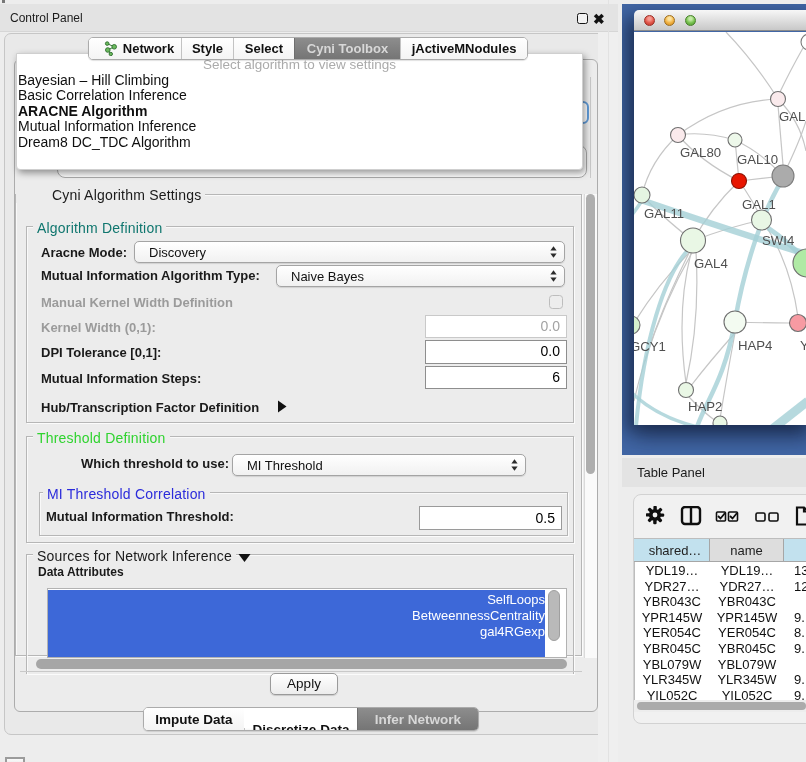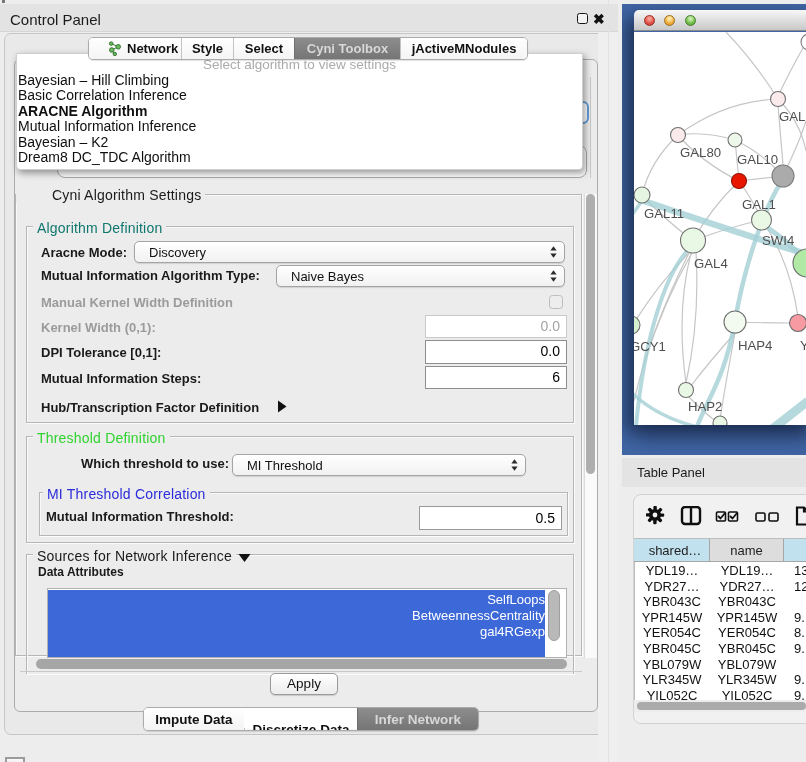--- a/index.html
+++ b/index.html
@@ -2,33 +2,33 @@
 <html><head>
 <meta charset="utf-8">
 <style>
 *{margin:0;padding:0;box-sizing:border-box;}
 html,body{width:806px;height:762px;overflow:hidden;}
 body{font-family:"Liberation Sans",sans-serif;background:#EDEDED;position:relative;}
 .abs{position:absolute;}
 #popup{z-index:20;}
 
 #cp-titlebar{left:0;top:4px;width:618px;height:28px;background:#E3E3E3;border-bottom:1px solid #D6D6D6;}
-#cp-title{left:10px;top:11px;font-size:15px;color:#1b1b1b;}
+#cp-title{left:10px;top:11px;font-size:12px;color:#1b1b1b;}
 #ico-float{left:577px;top:13px;width:11px;height:11px;border:1.6px solid #151515;border-radius:2.5px;background:#f2f2f2;}
 #ico-close{left:593px;top:11px;font-size:14px;font-weight:bold;color:#111;}
 #corner-mark{left:2px;top:0;width:3px;height:3px;background:#777;}
 
 #cp-body{left:4px;top:33px;width:604px;height:702px;background:#E9E9E9;border:1px solid #C6C6C6;border-radius:7px;}
 
 .tabgroup{display:flex;background:#fff;border:1px solid #ABABAB;border-radius:5px;overflow:hidden;box-shadow:0 1px 1px rgba(0,0,0,0.12);}
 .tabgroup .tab{font-size:13px;font-weight:bold;color:#111;display:flex;align-items:center;justify-content:center;background:linear-gradient(#ffffff,#f4f4f4);}
 .tabgroup .tab+.tab{border-left:1px solid #C3C3C3;}
 .tabgroup .tab.sel{background:linear-gradient(#8d8d8d,#757575);color:#D8D8D8;border-left-color:#6f6f6f;}
 #toptabs{left:88px;top:37px;height:23px;z-index:30;}
-#toptabs .t1{width:92px;justify-content:flex-start;padding-left:19px;}
+#toptabs .t1{width:92px;justify-content:center;padding-left:8px;}
 #toptabs .t2{width:52px;}
 #toptabs .t3{width:61px;}
 #toptabs .t4{width:106px;}
 #toptabs .t5{width:127px;}
 
 #content{left:14px;top:59px;width:584px;height:653px;background:#ECECEC;border:1px solid #ACACAC;border-radius:6px;}
 
 #frag-line{left:577px;top:77px;width:14px;height:101px;border-right:1.5px solid #C9C9C9;}
 #frag-blue{left:577px;top:101px;width:12px;height:23px;border:2.5px solid #619CD9;border-radius:6px;background:#fff;}
 
@@ -184,21 +184,20 @@
   <div class="tab t2">Discretize Data</div>
   <div class="tab t3 sel">Infer Network</div>
 </div>
 
 <div class="abs" id="popup">
   <div class="ghost">Select algorithm to view settings</div>
   <div class="it" style="margin-top:1px;">Bayesian – Hill Climbing</div>
   <div class="it">Basic Correlation Inference</div>
   <div class="it" style="font-weight:bold;">ARACNE Algorithm</div>
   <div class="it">Mutual Information Inference</div>
-  <div class="it">Bayesian – K2</div>
   <div class="it">Dream8 DC_TDC Algorithm</div>
 </div>
 
 <div class="abs" id="divider"></div>
 <div class="abs" id="divline"></div>
 <div class="abs" id="bluearea">
   <div id="macwin">
     <div id="mactitle">
         <div class="tl" id="tlr"></div>
         <div class="tl" id="tly"></div>

